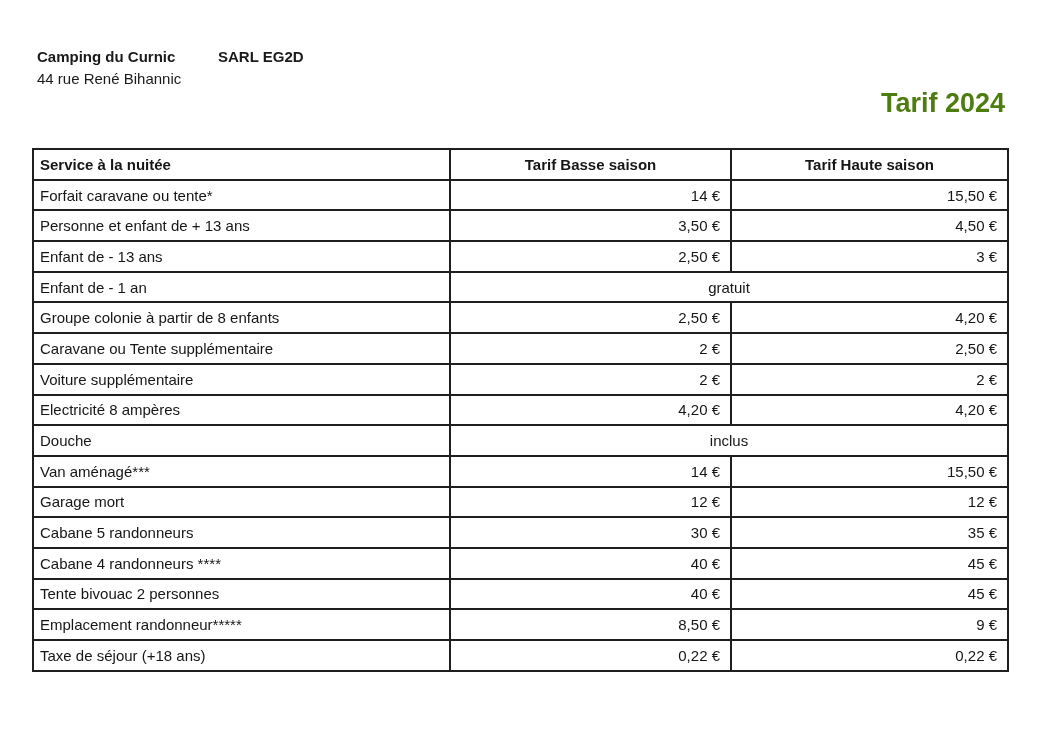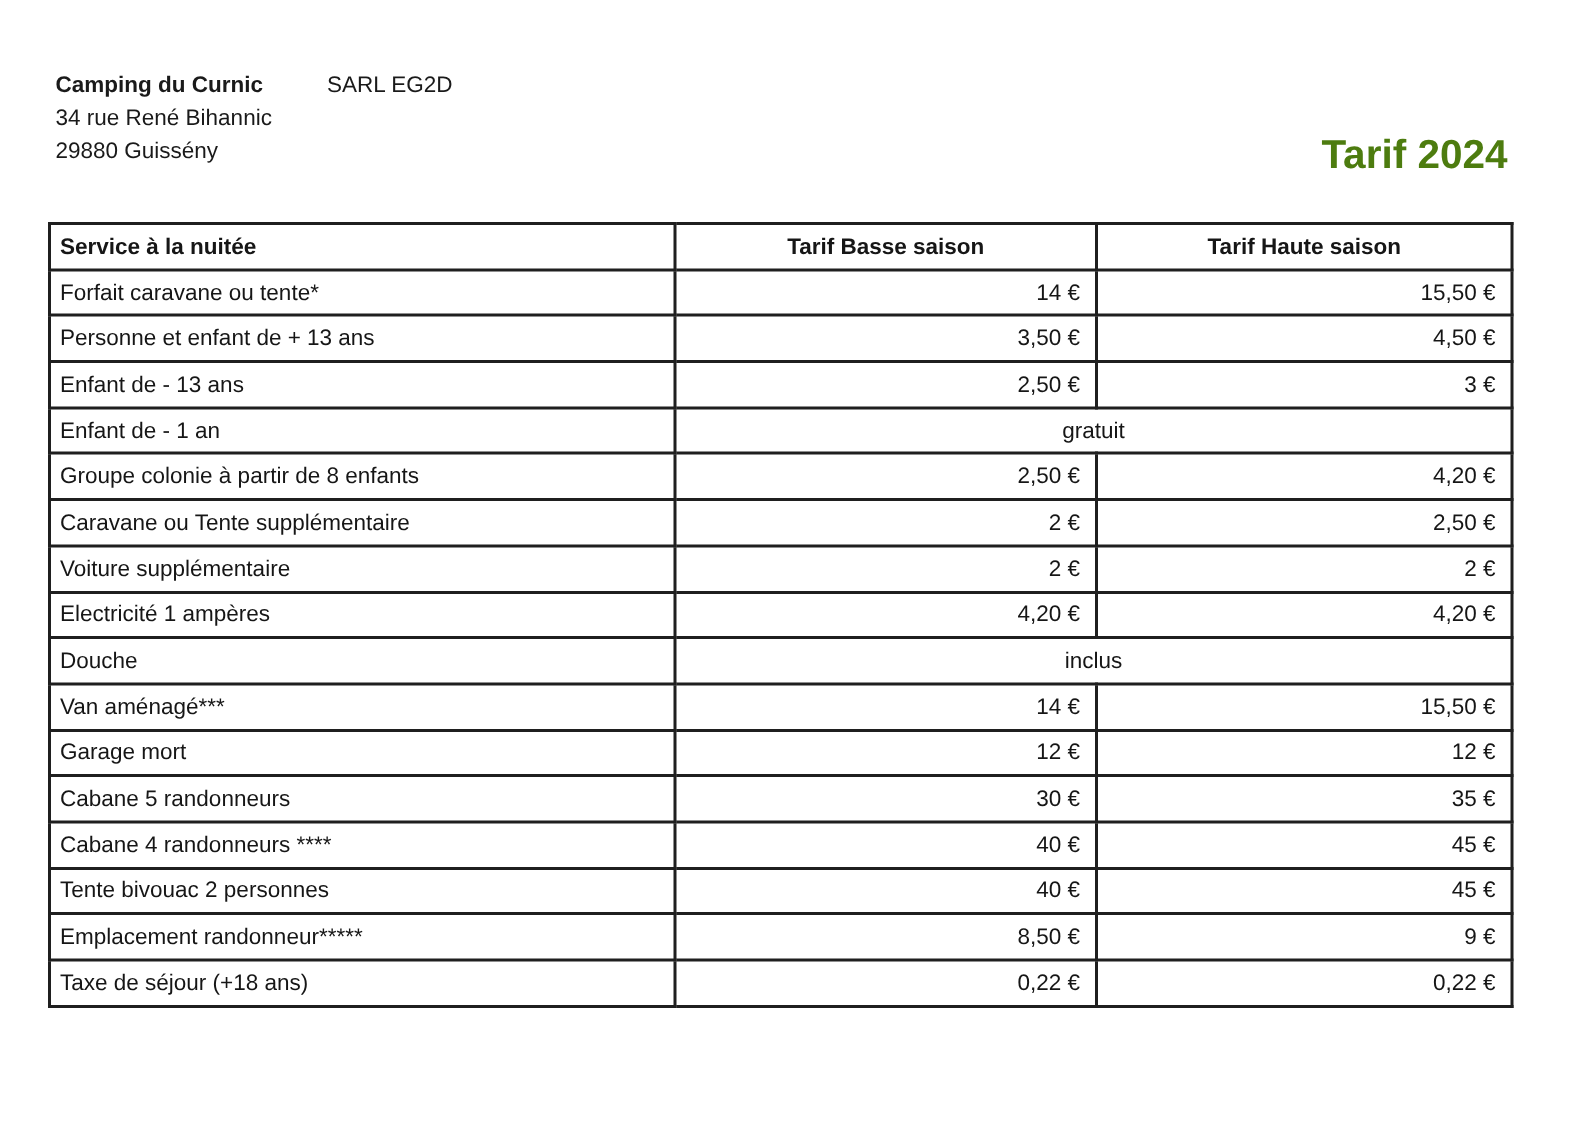--- a/index.html
+++ b/index.html
@@ -19,21 +19,21 @@
     font-size: 15px;
     line-height: 22px;
     white-space: nowrap;
     margin-top: 28px;
   }
   .company { font-weight: bold; }
   .lh-legal {
     position: absolute;
     top: 0;
     left: 181px;
-    font-weight: normal;
+    font-weight: bold;
   }
   .doc-title {
     position: absolute;
     top: 88px;
     right: 44px;
     margin: 0;
     font-size: 27px;
     font-weight: bold;
     color: #4d7c0f;
   }
@@ -62,22 +62,21 @@
   .tariff em { font-style: italic; }
   col.svc { width: 417px; }
   col.low { width: 281px; }
   col.high { width: 277px; }
 </style>
 </head>
 <body>
 
 <div class="letterhead">
   <div class="company">Camping du Curnic</div>
-  <div>34 rue René Bihannic</div>
-  <div>29880 Guissény</div>
+  <div>44 rue René Bihannic</div>
   <div class="lh-legal">SARL EG2D</div>
 </div>
 
 <h1 class="doc-title">Tarif 2024</h1>
 
 <table class="tariff">
   <colgroup>
     <col class="svc">
       <col class="low">
       <col class="high">
@@ -118,21 +117,21 @@
         <td class="c1">Caravane ou Tente supplémentaire</td>
         <td class="price">2 €</td>
         <td class="price">2,50 €</td>
       </tr>
       <tr>
         <td class="c1">Voiture supplémentaire</td>
         <td class="price">2 €</td>
         <td class="price">2 €</td>
       </tr>
       <tr>
-        <td class="c1">Electricité 1 ampères</td>
+        <td class="c1">Electricité 8 ampères</td>
         <td class="price">4,20 €</td>
         <td class="price">4,20 €</td>
       </tr>
       <tr>
         <td class="c1">Douche</td>
         <td colspan="2" class="merged">inclus</td>
       </tr>
       <tr>
         <td class="c1">Van aménagé***</td>
         <td class="price">14 €</td>

